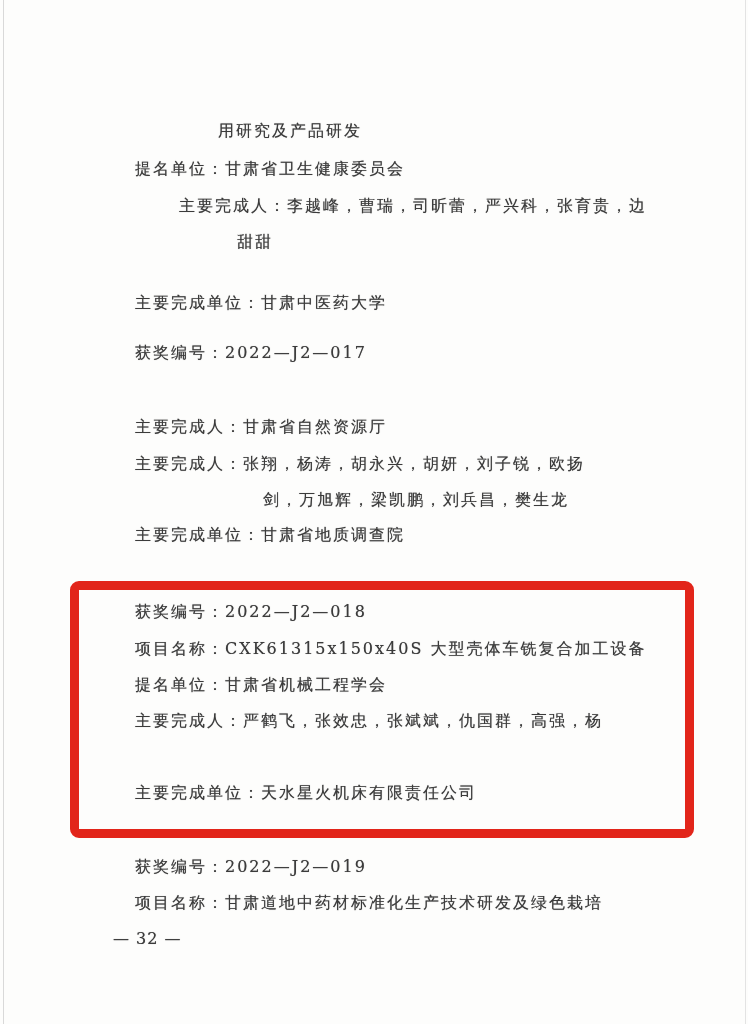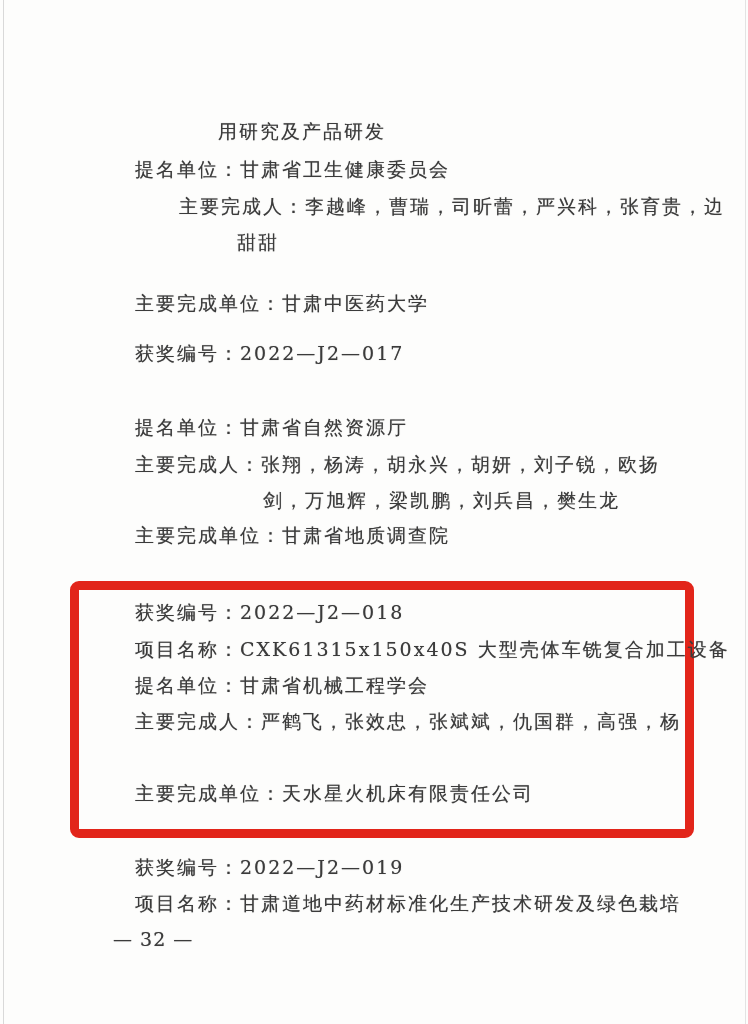--- a/index.html
+++ b/index.html
@@ -23,21 +23,21 @@
     background: #d9d9d9;
   }
   .page-edge-right {
     position: absolute;
     right: 2px; top: 0;
     width: 1px; height: 1024px;
     background: #e3e3e3;
   }
   .line {
     position: absolute;
-    font-size: 19px;
+    font-size: 16px;
     line-height: 22px;
     letter-spacing: 2px;
     white-space: nowrap;
     color: #3b3b3b;
     text-shadow: 0 0 0.7px rgba(70,70,70,0.65);
   }
   .highlight-box {
     position: absolute;
     left: 70px;
     top: 581px;
@@ -55,21 +55,21 @@
   <div class="page-edge-left"></div>
   <div class="page-edge-right"></div>
 
   <div class="line" style="left:218px; top:120px;">用研究及产品研发</div>
   <div class="line" style="left:135px; top:158px;">提名单位：甘肃省卫生健康委员会</div>
   <div class="line" style="left:135px; top:195px;margin-left:44px;">主要完成人：李越峰，曹瑞，司昕蕾，严兴科，张育贵，边</div>
   <div class="line" style="left:237px; top:231px;">甜甜</div>
   <div class="line" style="left:135px; top:267px;margin-top:25px;">主要完成单位：甘肃中医药大学</div>
 
   <div class="line" style="left:135px; top:342px;">获奖编号：2022—J2—017</div>
-  <div class="line" style="left:135px; top:416px;">提名单位：甘肃省自然资源厅</div>
+  <div class="line" style="left:135px; top:416px;">主要完成人：甘肃省自然资源厅</div>
   <div class="line" style="left:135px; top:453px;">主要完成人：张翔，杨涛，胡永兴，胡妍，刘子锐，欧扬</div>
   <div class="line" style="left:263px; top:489px;">剑，万旭辉，梁凯鹏，刘兵昌，樊生龙</div>
   <div class="line" style="left:135px; top:524px;">主要完成单位：甘肃省地质调查院</div>
 
   <div class="highlight-box"></div>
 
   <div class="line" style="left:135px; top:601px;">获奖编号：2022—J2—018</div>
   <div class="line" style="left:135px; top:638px;">项目名称：CXK61315x150x40S 大型壳体车铣复合加工设备</div>
   <div class="line" style="left:135px; top:674px;">提名单位：甘肃省机械工程学会</div>
   <div class="line" style="left:135px; top:710px;">主要完成人：严鹤飞，张效忠，张斌斌，仇国群，高强，杨</div>

